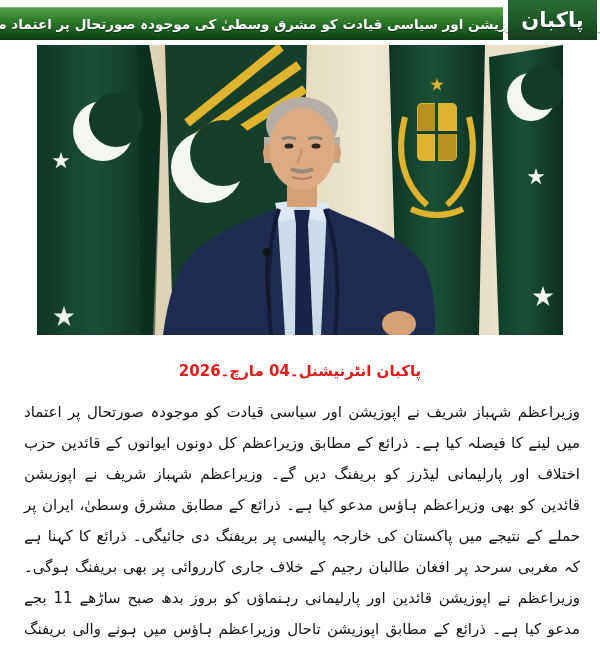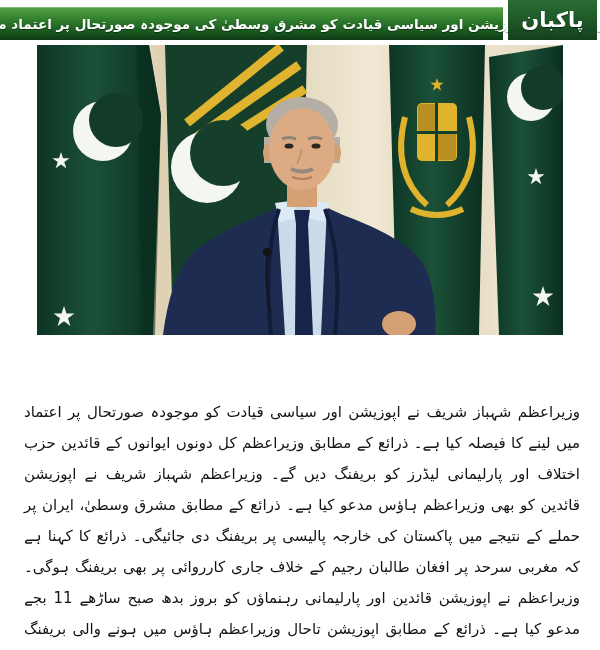--- a/index.html
+++ b/index.html
@@ -174,16 +174,17 @@
         <path d="M255,132 Q265,136 275,132" stroke="#b07b60" stroke-width="2" fill="none"></path>
 
         <circle cx="230" cy="207" r="4" fill="#141414"></circle>
         <path d="M230,211 Q227,240 234,268" stroke="#141414" stroke-width="1.4" fill="none"></path>
 
         <ellipse cx="362" cy="279" rx="17" ry="13" fill="#d6a075"></ellipse>
       </g>
     </svg>
   </figure>
 
+  <div class="dateline">پاکبان انٹرنیشنل۔04 مارچ۔2026</div>
 
   <article class="article-body">وزیراعظم شہباز شریف نے اپوزیشن اور سیاسی قیادت کو موجودہ صورتحال پر اعتماد میں لینے کا فیصلہ کیا ہے۔ ذرائع کے مطابق وزیراعظم کل دونوں ایوانوں کے قائدین حزب اختلاف اور پارلیمانی لیڈرز کو بریفنگ دیں گے۔ وزیراعظم شہباز شریف نے اپوزیشن قائدین کو بھی وزیراعظم ہاؤس مدعو کیا ہے۔ ذرائع کے مطابق مشرق وسطیٰ، ایران پر حملے کے نتیجے میں پاکستان کی خارجہ پالیسی پر بریفنگ دی جائیگی۔ ذرائع کا کہنا ہے کہ مغربی سرحد پر افغان طالبان رجیم کے خلاف جاری کارروائی پر بھی بریفنگ ہوگی۔ وزیراعظم نے اپوزیشن قائدین اور پارلیمانی رہنماؤں کو بروز بدھ صبح ساڑھے 11 بجے مدعو کیا ہے۔ ذرائع کے مطابق اپوزیشن تاحال وزیراعظم ہاؤس میں ہونے والی بریفنگ میں حصہ لینے پر فیصلہ نہ کرسکی۔ حکومتی وفد کے ساتھ ملاقات میں اپوزیشن قائدین نے مشاورت کے لیے وقت مانگ لیا ہے۔ دونوں ایوانوں کے اپوزیشن قائدین کی جانب سے حکومت سے بریفنگ پارلیمنٹ میں دینے پر اصرار کیا گیا ہے۔ اپوزیشن کا مؤقف ہیکہ تمام اراکین کو پارلیمنٹ کے ان کیمرہ اجلاس میں بریفنگ دی جائے۔</article>
 
 </div>
 
 </body></html>

